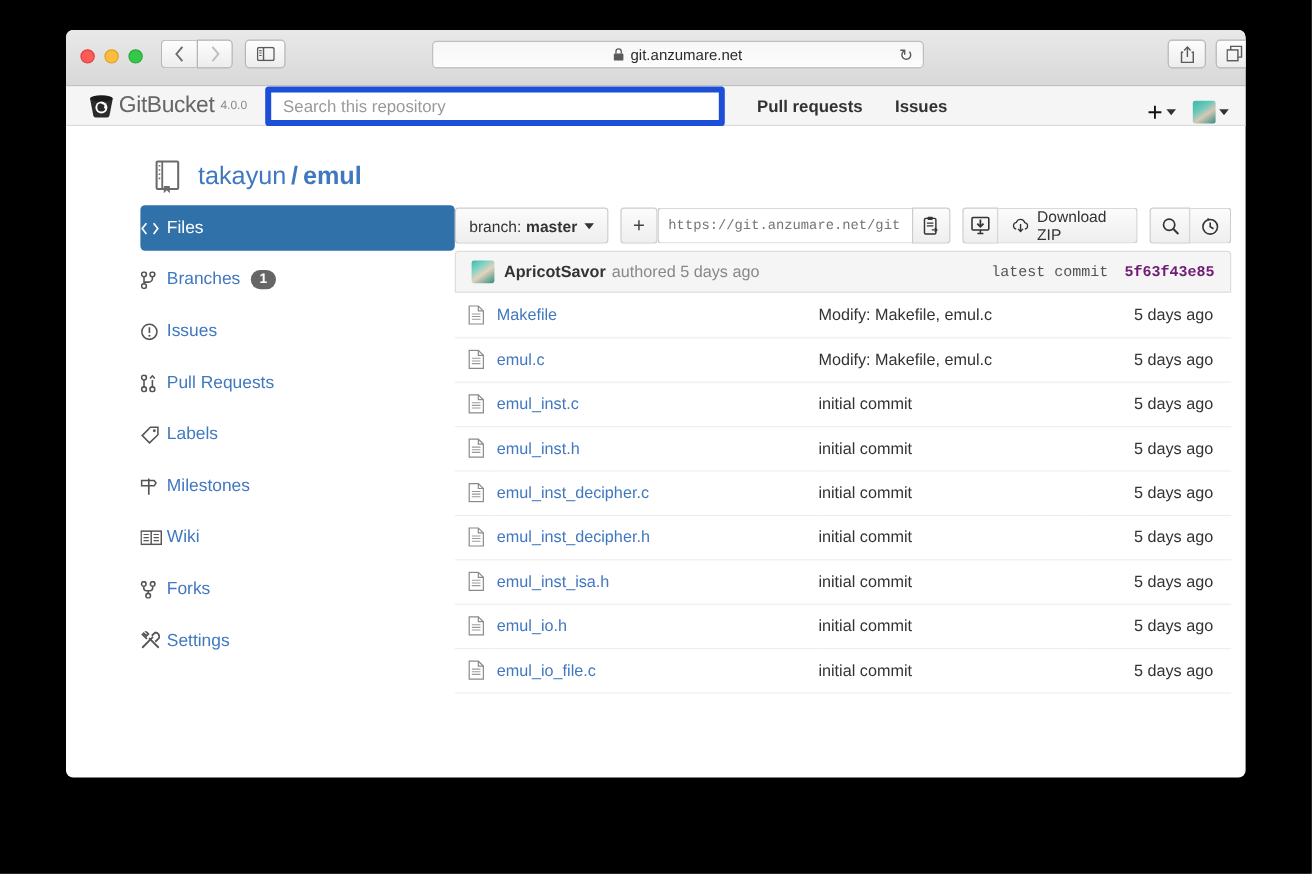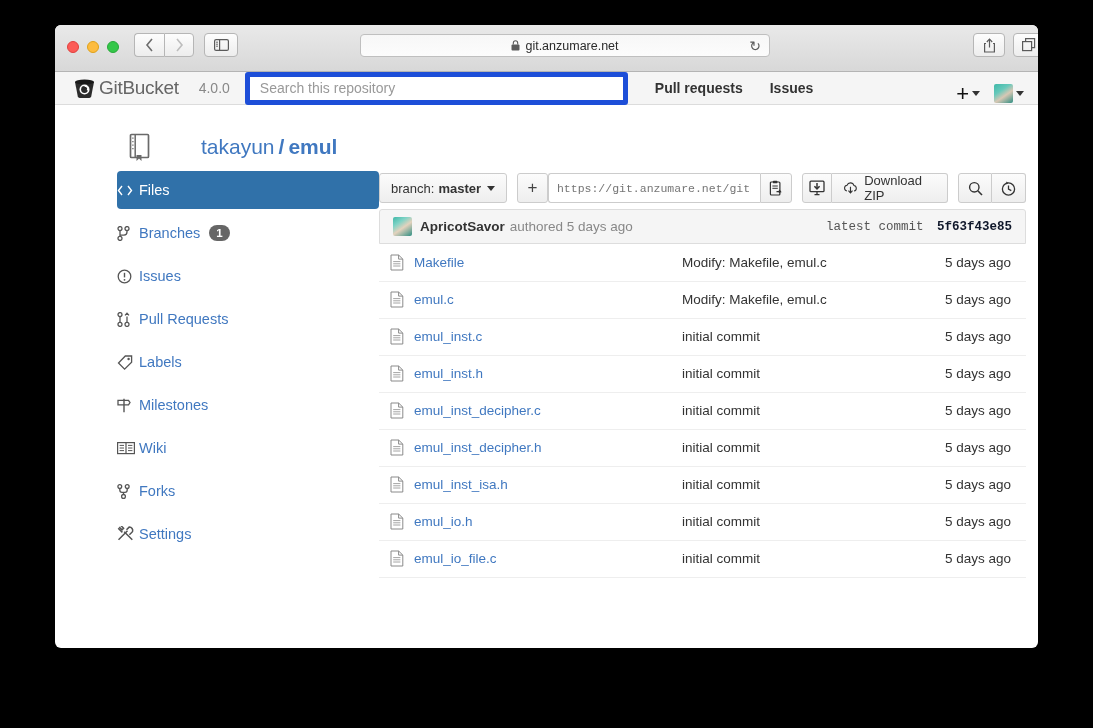--- a/index.html
+++ b/index.html
@@ -70,21 +70,21 @@
     height: 33px;
     background: #f5f5f5;
     border-bottom: 1px solid #dcdcdc;
     display: flex; align-items: center;
     padding: 0 17px;
     position: relative;
   }
   #gb-logo-link { display: flex; align-items: center; text-decoration: none; }
   #gb-bucket-icon { margin-right: 2px; display: flex; }
   #gb-name { font-size: 19px; color: #666; letter-spacing: -0.3px; }
-  #gb-version { font-size: 14px; color: #888; margin-left: 20px; }
+  #gb-version { font-size: 10px; color: #888; margin-left: 5px; }
   #repo-search-input {
     margin-left: 15px;
     width: 383px; height: 33px;
     border: 5px solid #1d4ed8; border-radius: 3px;
     background: #fff;
     font-size: 14px; color: #333;
     padding: 0 10px;
     font-family: "Liberation Sans", sans-serif;
   }
   #repo-search-input::placeholder { color: #999; }
@@ -100,21 +100,20 @@
     width: 19px; height: 19px; border-radius: 2px;
     background: linear-gradient(145deg,#3fb8a8 0%,#66c9bb 35%,#d8c7b4 60%,#2e8e82 100%);
     display: inline-block;
   }
 
   
   #repo-title-row {
     display: flex; align-items: center;
     padding: 22px 0 0 72px;
     height: 62px;
-    gap: 36px;
   }
   #repo-icon { margin-right: 12px; display: flex; }
   #repo-title-text { font-size: 21px; }
   #repo-owner { color: #4078c0; text-decoration: none; }
   .slash { color: #4078c0; margin: 0 4px; font-weight: bold; }
   #repo-name { color: #4078c0; font-weight: bold; text-decoration: none; }
 
   
   #body-wrap { display: flex; padding: 0 0 0 62px; }
 
@@ -192,21 +191,21 @@
     background: linear-gradient(145deg,#3fb8a8 0%,#7fd3c6 30%,#e4d2bd 55%,#2e8e82 100%);
     flex: none;
   }
   #commit-author { font-weight: bold; color: #333; }
   #commit-meta { color: #888; margin-left: 5px; }
   #commit-hash-wrap {
     margin-left: auto;
     font-family: "Liberation Mono", monospace;
     font-size: 12.5px; color: #555;
   }
-  #commit-hash-value { font-weight: bold; color: #0f172a; margin-left: 6px; }
+  #commit-hash-value { font-weight: bold; color: #701a75; margin-left: 6px; }
 
   
   #file-table { width: 100%; border-collapse: collapse; }
   #file-table td {
     border-bottom: 1px solid #eee;
     height: 37px;
     font-size: 13.5px;
     color: #333;
     vertical-align: middle;
   }

